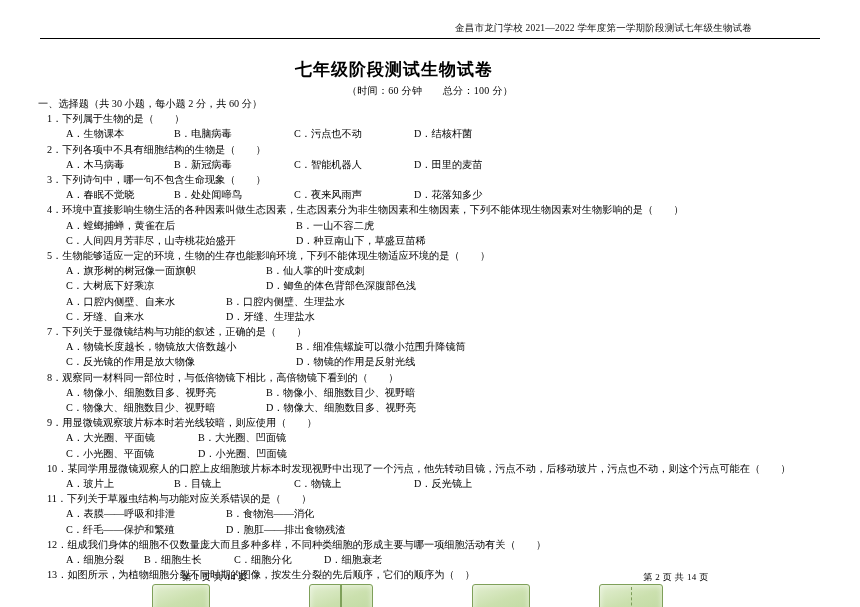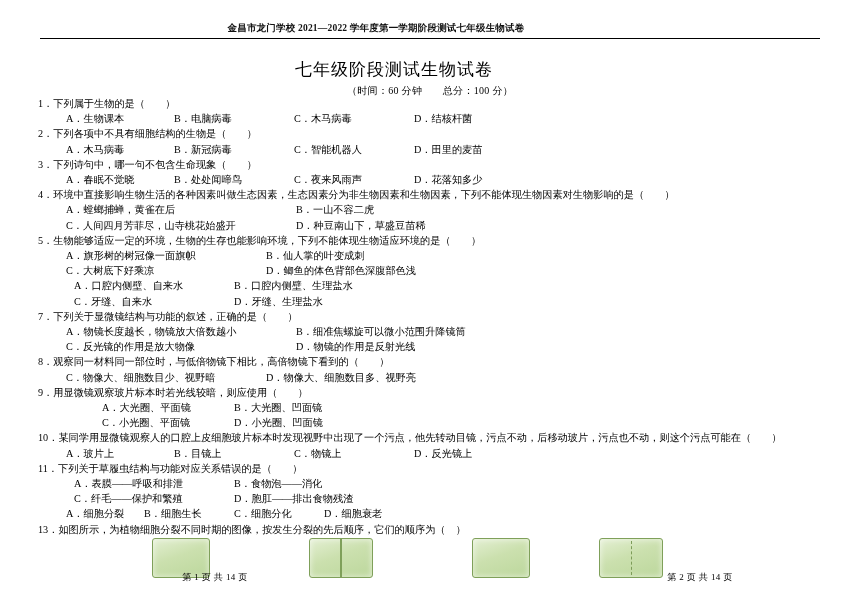--- a/index.html
+++ b/index.html
@@ -22,22 +22,21 @@
     background: #fff;
     box-sizing: border-box;
   }
 
   
   .header-band {
     position: absolute;
     top: 22px;
     left: 0;
     width: 752px;
-    text-align: center;
-    font-weight: bold;
+    text-align: right;
   }
   .header-text {
     font-size: 9.5px;
     letter-spacing: 0.2px;
     color: #111;
     line-height: 12px;
     white-space: nowrap;
   }
   .header-rule {
     position: absolute;
@@ -49,21 +48,21 @@
   }
 
   
   .title {
     position: absolute;
     top: 58px;
     left: 0;
     width: 788px;
     text-align: center;
     font-size: 17px;
-    font-weight: normal;
+    font-weight: bold;
     letter-spacing: 1px;
   }
   .subtitle {
     position: absolute;
     top: 84px;
     left: 0;
     width: 860px;
     text-align: center;
     font-size: 10px;
     letter-spacing: 0.3px;
@@ -79,37 +78,38 @@
     line-height: 15.2px;
   }
   .section-head {
     font-size: 10.2px;
     line-height: 15.2px;
     white-space: nowrap;
   }
   .q {
     white-space: nowrap;
     line-height: 15.2px;
+    margin-left: 9px;
   }
   .q-stem {
     display: inline;
   }
   .opts {
     padding-left: 28px;
     white-space: nowrap;
     line-height: 15.2px;
   }
   .opt {
     display: inline-block;
   }
   
   .w1 { width: 108px; }
   .w2 { width: 120px; }
-  .w3 { width: 132px; margin-left: 36px; }
-  .w4 { width: 160px; margin-left: 8px; }
+  .w3 { width: 132px; }
+  .w4 { width: 160px; }
   .w5 { width: 200px; }
   .w6 { width: 230px; }
   .w7 { width: 90px; }
   .w8 { width: 78px; }
 
   
   .figure-row {
     position: relative;
     height: 54px;
     margin-top: 1px;
@@ -155,21 +155,21 @@
     bottom: 23px;
     left: 5px;
     width: 420px;
     text-align: center;
     font-size: 9px;
     letter-spacing: 0.4px;
   }
   .footer-right {
     position: absolute;
     bottom: 23px;
-    left: 560px;
+    left: 536px;
     width: 280px;
     text-align: center;
     font-size: 9px;
     letter-spacing: 0.4px;
     margin-top: 41px;
   }
 </style>
 </head>
 <body>
 
@@ -178,26 +178,27 @@
   <div class="header-band">
     <div class="header-text">金昌市龙门学校 2021—2022 学年度第一学期阶段测试七年级生物试卷</div>
   </div>
   <div class="header-rule"></div>
 
   <div class="title">七年级阶段测试生物试卷</div>
   <div class="subtitle">（时间：60 分钟　　总分：100 分）</div>
 
   <div class="content">
 
+    <div class="section-head">一、选择题（共 30 小题，每小题 2 分，共 60 分）</div>
 
     <div class="q">
       <span class="q-stem">1．</span><span class="q-stem">下列属于生物的是（　　）</span>
     </div>
     <div class="opts">
-      <span class="opt w1">A．生物课本</span><span class="opt w2">B．电脑病毒</span><span class="opt w2">C．木马病毒</span><span class="opt">D．结核杆菌</span>
+      <span class="opt w1">A．生物课本</span><span class="opt w2">B．电脑病毒</span><span class="opt w2">C．污点也不动</span><span class="opt">D．结核杆菌</span>
     </div>
 
     <div class="q">
       <span class="q-stem">2．</span><span class="q-stem">下列各项中不具有细胞结构的生物是（　　）</span>
     </div>
     <div class="opts">
       <span class="opt w1">A．木马病毒</span><span class="opt w2">B．新冠病毒</span><span class="opt w2">C．智能机器人</span><span class="opt">D．田里的麦苗</span>
     </div>
 
     <div class="q">
@@ -241,20 +242,23 @@
       <span class="opt w6">A．物镜长度越长，物镜放大倍数越小</span><span class="opt">B．细准焦螺旋可以微小范围升降镜筒</span>
     </div>
     <div class="opts">
       <span class="opt w6">C．反光镜的作用是放大物像</span><span class="opt">D．物镜的作用是反射光线</span>
     </div>
 
     <div class="q">
       <span class="q-stem">8．</span><span class="q-stem">观察同一材料同一部位时，与低倍物镜下相比，高倍物镜下看到的（　　）</span>
     </div>
     <div class="opts">
+      <span class="opt w5">A．物像小、细胞数目多、视野亮</span><span class="opt">B．物像小、细胞数目少、视野暗</span>
+    </div>
+    <div class="opts">
       <span class="opt w5">C．物像大、细胞数目少、视野暗</span><span class="opt">D．物像大、细胞数目多、视野亮</span>
     </div>
 
     <div class="q">
       <span class="q-stem">9．</span><span class="q-stem">用显微镜观察玻片标本时若光线较暗，则应使用（　　）</span>
     </div>
     <div class="opts">
       <span class="opt w3">A．大光圈、平面镜</span><span class="opt">B．大光圈、凹面镜</span>
     </div>
     <div class="opts">
@@ -271,20 +275,23 @@
     <div class="q">
       <span class="q-stem">11．</span><span class="q-stem">下列关于草履虫结构与功能对应关系错误的是（　　）</span>
     </div>
     <div class="opts">
       <span class="opt w4">A．表膜——呼吸和排泄</span><span class="opt">B．食物泡——消化</span>
     </div>
     <div class="opts">
       <span class="opt w4">C．纤毛——保护和繁殖</span><span class="opt">D．胞肛——排出食物残渣</span>
     </div>
 
+    <div class="q">
+      <span class="q-stem">12．</span><span class="q-stem">组成我们身体的细胞不仅数量庞大而且多种多样，不同种类细胞的形成主要与哪一项细胞活动有关（　　）</span>
+    </div>
     <div class="opts">
       <span class="opt w8">A．细胞分裂</span><span class="opt w7">B．细胞生长</span><span class="opt w7">C．细胞分化</span><span class="opt">D．细胞衰老</span>
     </div>
 
     <div class="q">
       <span class="q-stem">13．</span><span class="q-stem">如图所示，为植物细胞分裂不同时期的图像，按发生分裂的先后顺序，它们的顺序为（　）</span>
     </div>
 
     <div class="figure-row">
       <div class="cellfig" style="left:110px">

